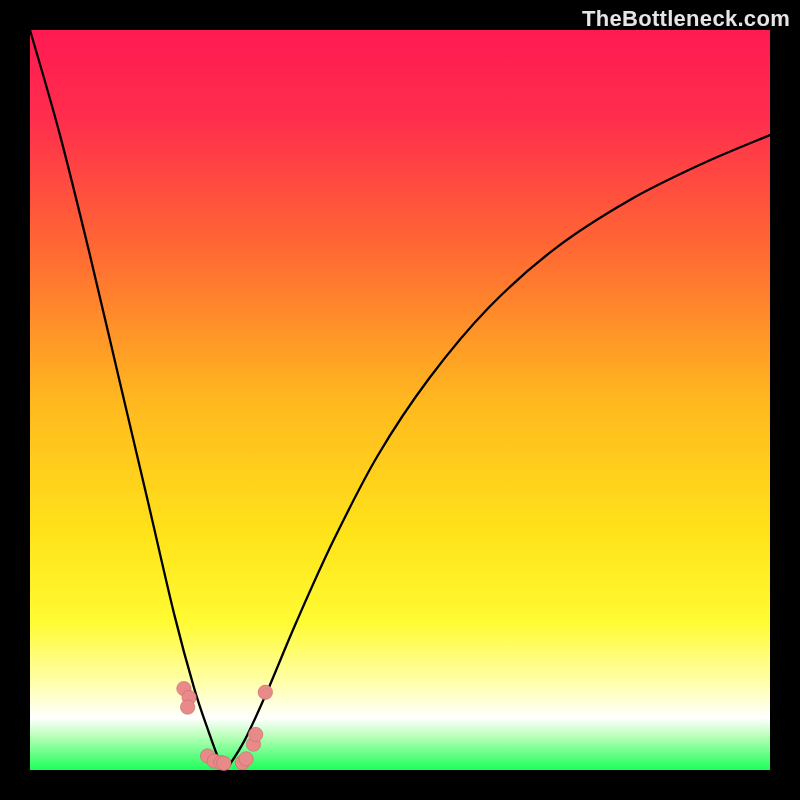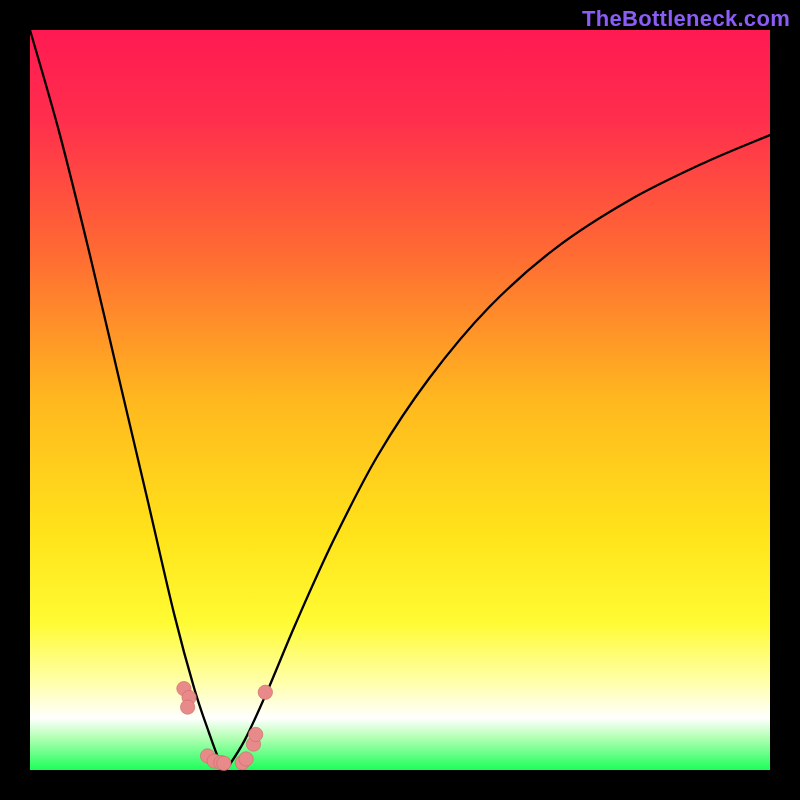--- a/index.html
+++ b/index.html
@@ -14,21 +14,21 @@
   .stage {
     position: relative;
     width: 800px;
     height: 800px;
     background: #000;
   }
   .watermark {
     position: absolute;
     top: 6px;
     right: 10px;
-    color: #8b5cf6;
+    color: #e5e5e5;
     font-size: 22px;
     font-weight: 600;
     letter-spacing: 0.3px;
     z-index: 10;
   }
   svg.plot {
     position: absolute;
     left: 0;
     top: 0;
     width: 800px;

